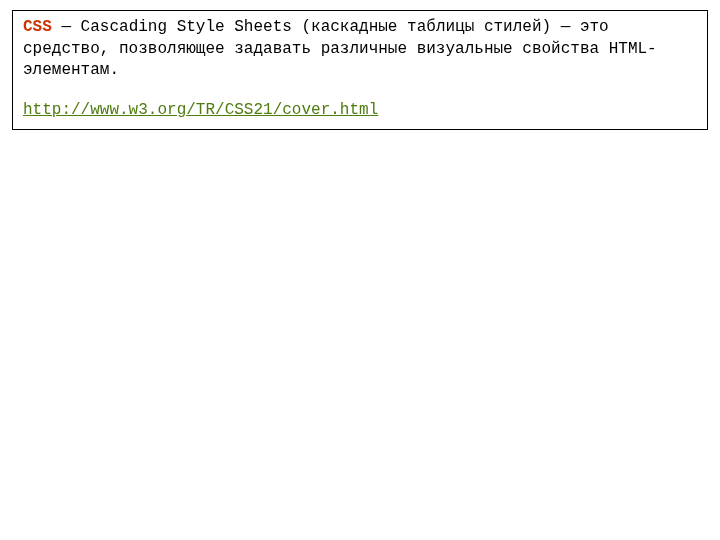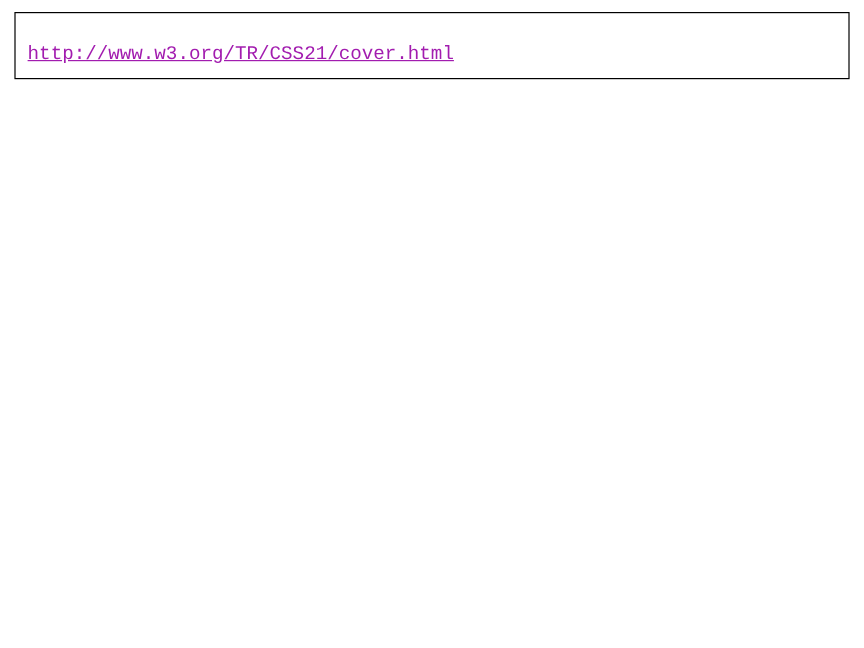--- a/index.html
+++ b/index.html
@@ -19,25 +19,28 @@
       color: #000;
     }
     .term {
       color: #cc3300;
       font-weight: bold;
     }
     .spacer {
       height: 18px;
     }
     .link {
-      color: #a21caf;
+      color: #4d7c0f;
       text-decoration: underline;
       cursor: pointer;
       word-break: break-all;
     }
   </style>
 </head>
 <body>
 
 <div class="box">
+  <div>
+    <span class="term">CSS</span><span> — Cascading Style Sheets (каскадные таблицы стилей) — это средство, позволяющее задавать различные визуальные свойства HTML-элементам.</span>
+  </div>
   <div class="spacer"></div>
   <a class="link">http://www.w3.org/TR/CSS21/cover.html</a>
 </div>
 
 </body></html>

